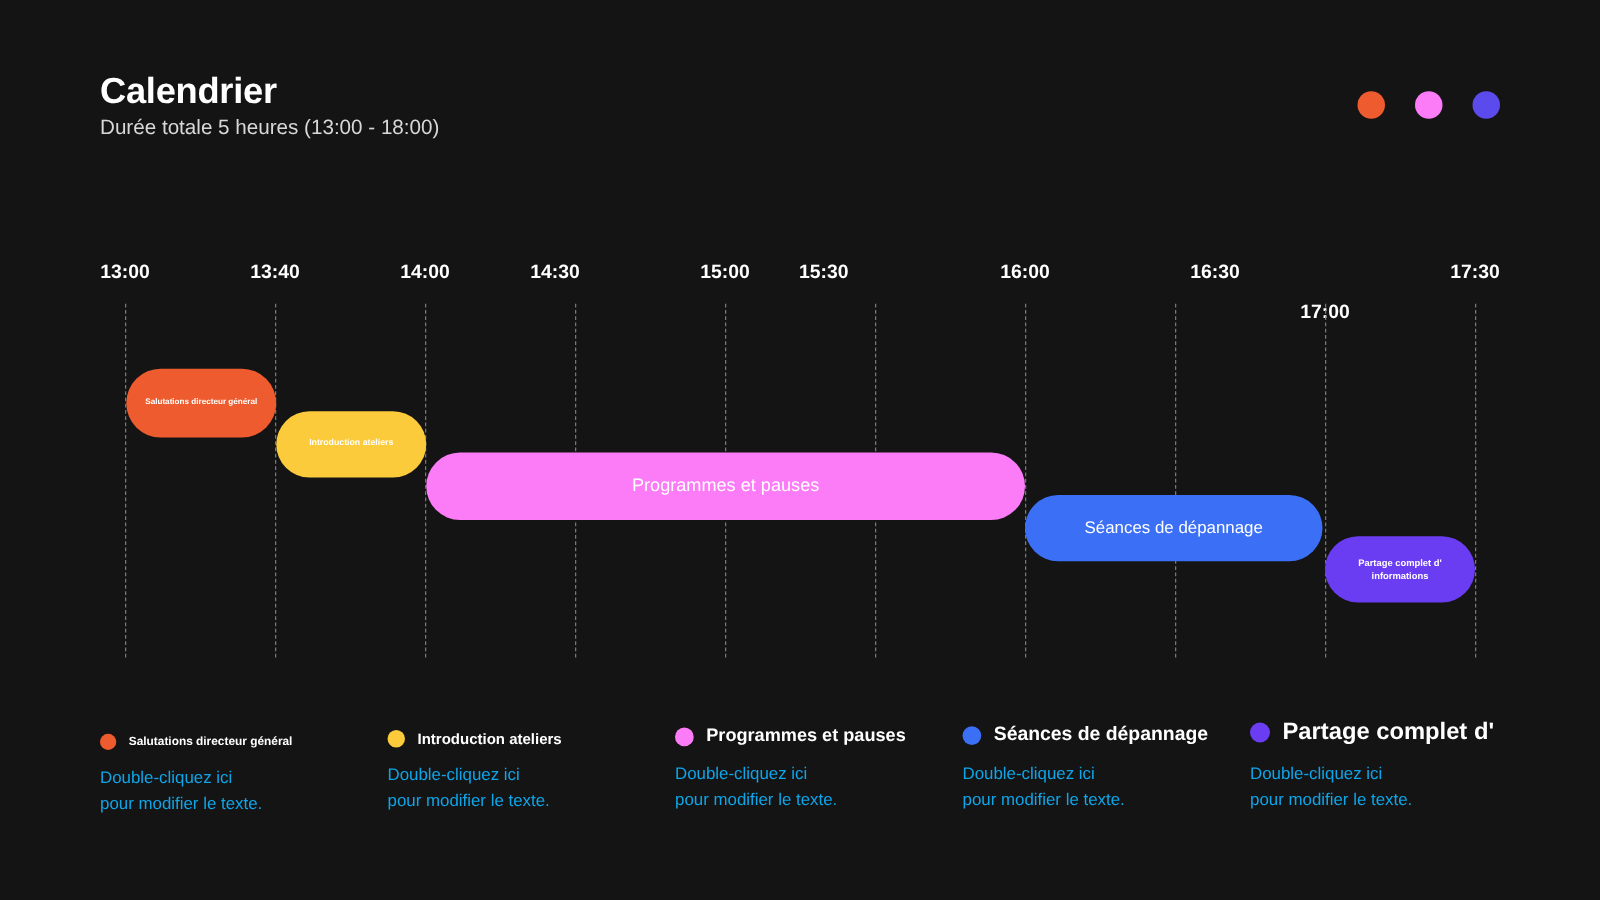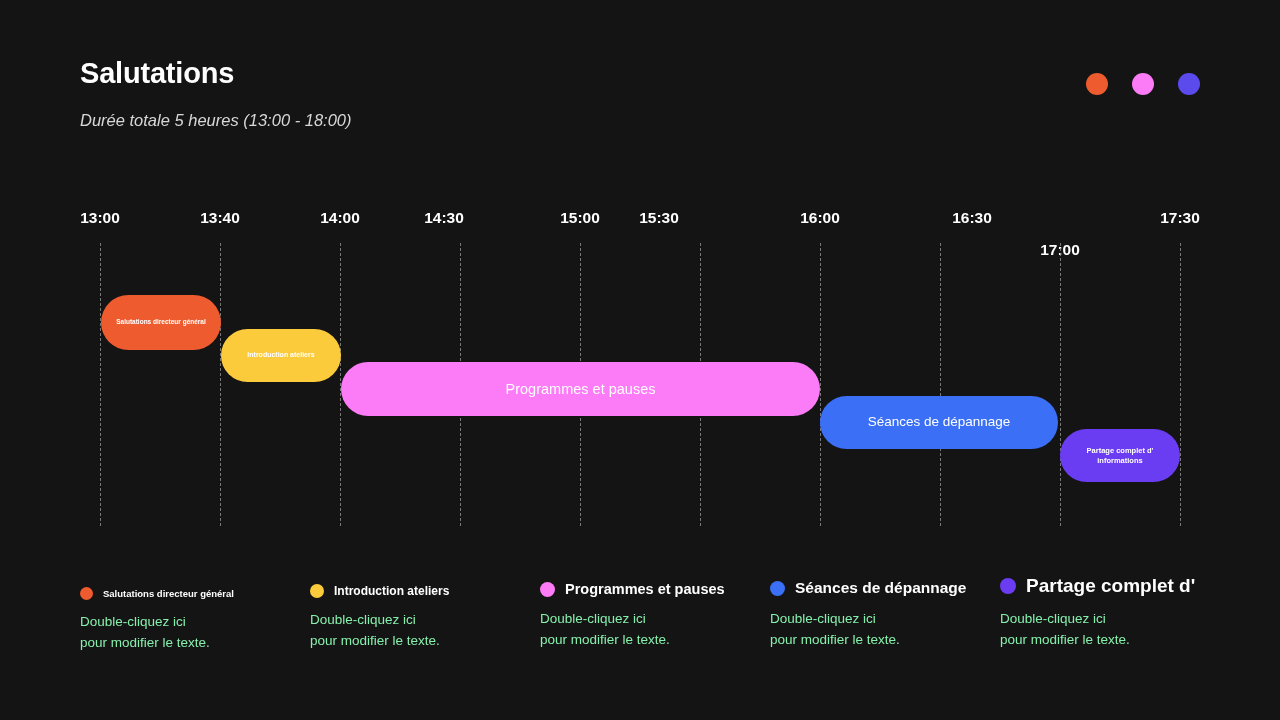--- a/index.html
+++ b/index.html
@@ -13,22 +13,22 @@
   }
   .slide { position:absolute; inset:0; background:#141414; }
 
   
   .header { position:absolute; left:80px; top:58px; }
   .title {
     font-size:29px; font-weight:bold; color:#ffffff;
     letter-spacing:-0.2px; line-height:1.1;
   }
   .subtitle {
-    margin-top:21px;
-    font-size:16.5px; color:#d8d8d8; font-weight:400;font-style:italic;
+    margin-top:3px;
+    font-size:16.5px; color:#d8d8d8; font-weight:400;
   }
 
   
   .dots { position:absolute; right:80px; top:73px; display:flex; gap:24px; }
   .dot { width:22px; height:22px; border-radius:50%; }
 
   
   .timeline { position:absolute; left:0; top:0; width:1280px; height:720px; }
   .axis-label {
     position:absolute; top:209px;
@@ -53,30 +53,30 @@
   }
 
   
   .legend { position:absolute; left:80px; top:575px; width:1200px; }
   .legend-col { position:absolute; top:0; }
   .legend-head { display:flex; align-items:center; gap:10px; }
   .legend-dot { border-radius:50%; flex:none; }
   .legend-label { color:#ffffff; white-space:nowrap; font-weight:bold; }
   .legend-desc {
     margin-top:12px;
-    font-size:13.5px; color:#86efac; line-height:1.55; font-weight:400;
+    font-size:13.5px; color:#0ea5e9; line-height:1.55; font-weight:400;
   }
 </style>
 </head>
 <body>
 
 <div class="slide">
 
   <div class="header">
-    <div class="title">Salutations</div>
+    <div class="title">Calendrier</div>
     <div class="subtitle">Durée totale 5 heures (13:00 - 18:00)</div>
   </div>
 
   <div class="dots" id="decorDots">
       <span class="dot" style="background: rgb(238, 91, 46);"></span>
       <span class="dot" style="background: rgb(252, 123, 247);"></span>
       <span class="dot" style="background: rgb(91, 75, 236);"></span>
     </div>
 
   <div class="timeline" id="timeline">

